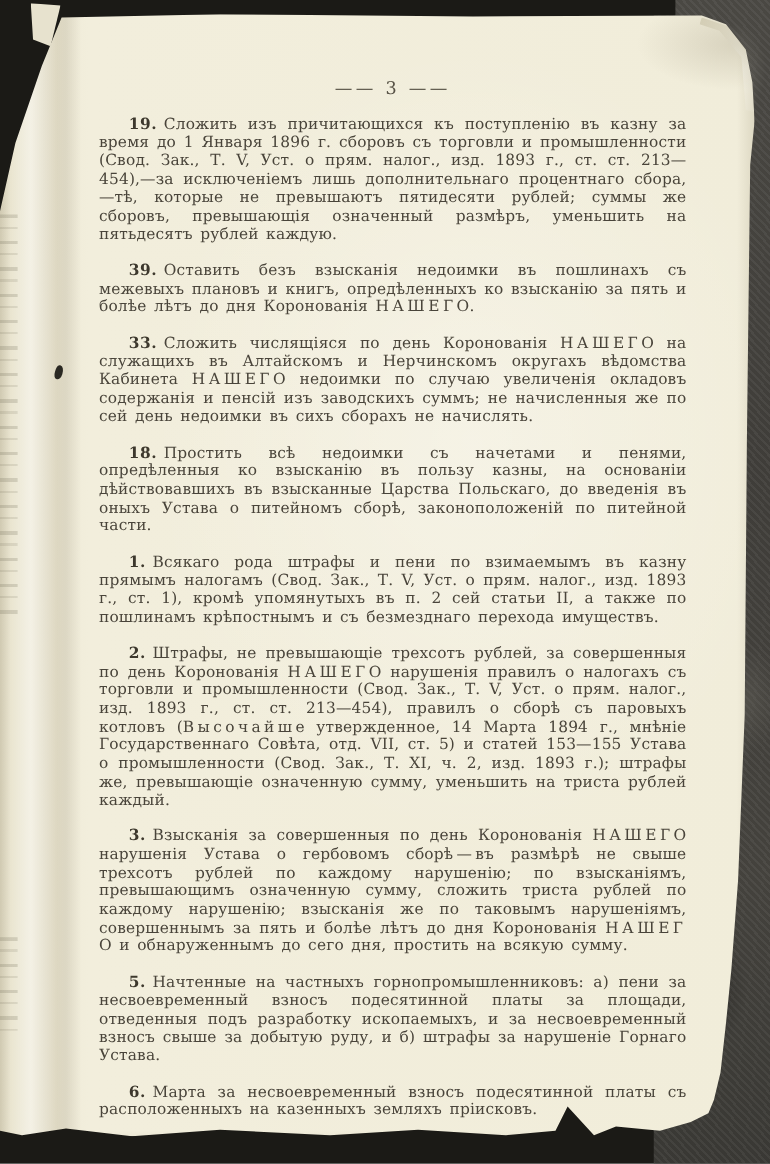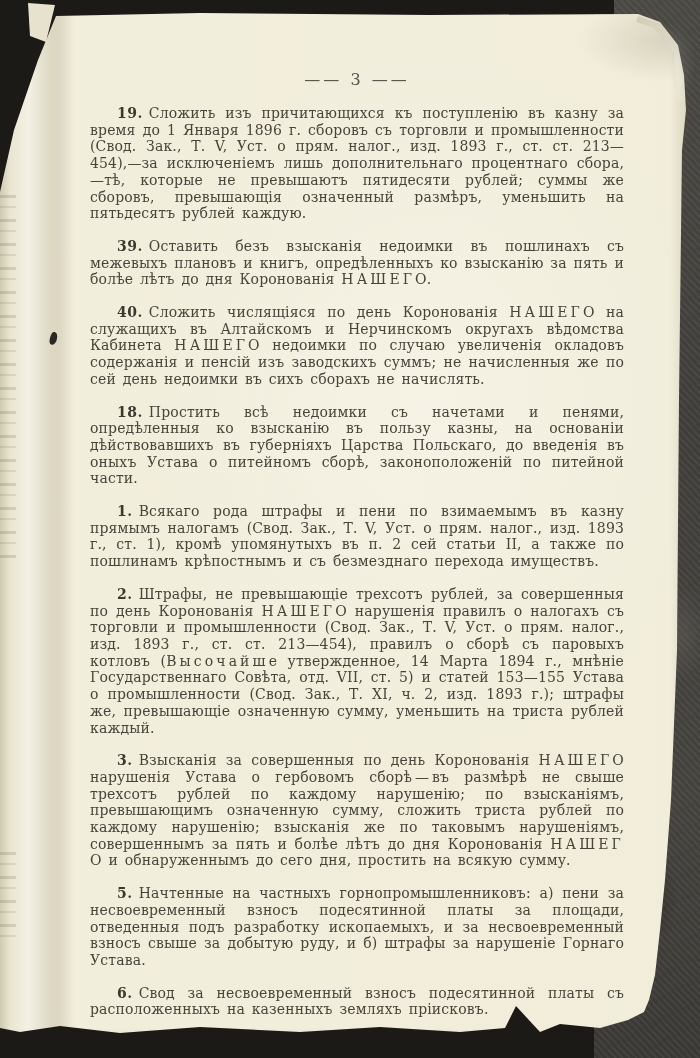--- a/index.html
+++ b/index.html
@@ -140,25 +140,25 @@
     <div class="show-through upper"></div>
     <div class="show-through lower"></div>
     <div class="edge-speck"></div>
 
     <div class="text-col">
       <div class="page-head">—— 3 ——</div>
 
       <div class="body-text">
         <p class="para"><b class="num">19.</b><span>Сложить изъ причитающихся къ поступленію въ казну за время до 1 Января 1896 г. сборовъ съ торговли и промышленности (Свод. Зак., Т. V, Уст. о прям. налог., изд. 1893 г., ст. ст. 213—454),—за исключеніемъ лишь дополнительнаго процентнаго сбора,—тѣ, которые не превышаютъ пятидесяти рублей; суммы же сборовъ, превышающія означенный размѣръ, уменьшить на пятьдесятъ рублей каждую.</span></p>
         <p class="para"><b class="num">39.</b><span>Оставить безъ взысканія недоимки въ пошлинахъ съ межевыхъ плановъ и книгъ, опредѣленныхъ ко взысканію за пять и болѣе лѣтъ до дня Коронованія Н А Ш Е Г О.</span></p>
-        <p class="para"><b class="num">40.</b><span>Сложить числящіяся по день Коронованія Н А Ш Е Г О на служащихъ въ Алтайскомъ и Нерчинскомъ округахъ вѣдомства Кабинета Н А Ш Е Г О недоимки по случаю увеличенія окладовъ содержанія и пенсій изъ заводскихъ суммъ; не начисленныя же по сей день недоимки въ сихъ сборахъ не начислять.</span></p>
-        <p class="para"><b class="num">18.</b><span>Простить всѣ недоимки съ начетами и пенями, опредѣленныя ко взысканію въ пользу казны, на основаніи дѣйствовавшихъ въ губерніяхъ Царства Польскаго, до введенія въ оныхъ Устава о питейномъ сборѣ, законоположеній по питейной части.</span></p>
+        <p class="para"><b class="num">33.</b><span>Сложить числящіяся по день Коронованія Н А Ш Е Г О на служащихъ въ Алтайскомъ и Нерчинскомъ округахъ вѣдомства Кабинета Н А Ш Е Г О недоимки по случаю увеличенія окладовъ содержанія и пенсій изъ заводскихъ суммъ; не начисленныя же по сей день недоимки въ сихъ сборахъ не начислять.</span></p>
+        <p class="para"><b class="num">18.</b><span>Простить всѣ недоимки съ начетами и пенями, опредѣленныя ко взысканію въ пользу казны, на основаніи дѣйствовавшихъ въ взысканные Царства Польскаго, до введенія въ оныхъ Устава о питейномъ сборѣ, законоположеній по питейной части.</span></p>
         <p class="para"><b class="num">1.</b><span>Всякаго рода штрафы и пени по взимаемымъ въ казну прямымъ налогамъ (Свод. Зак., Т. V, Уст. о прям. налог., изд. 1893 г., ст. 1), кромѣ упомянутыхъ въ п. 2 сей статьи II, а также по пошлинамъ крѣпостнымъ и съ безмезднаго перехода имуществъ.</span></p>
         <p class="para"><b class="num">2.</b><span>Штрафы, не превышающіе трехсотъ рублей, за совершенныя по день Коронованія Н А Ш Е Г О нарушенія правилъ о налогахъ съ торговли и промышленности (Свод. Зак., Т. V, Уст. о прям. налог., изд. 1893 г., ст. ст. 213—454), правилъ о сборѣ съ паровыхъ котловъ (В ы с о ч а й ш е утвержденное, 14 Марта 1894 г., мнѣніе Государственнаго Совѣта, отд. VII, ст. 5) и статей 153—155 Устава о промышленности (Свод. Зак., Т. XI, ч. 2, изд. 1893 г.); штрафы же, превышающіе означенную сумму, уменьшить на триста рублей каждый.</span></p>
         <p class="para"><b class="num">3.</b><span>Взысканія за совершенныя по день Коронованія Н А Ш Е Г О нарушенія Устава о гербовомъ сборѣ — въ размѣрѣ не свыше трехсотъ рублей по каждому нарушенію; по взысканіямъ, превышающимъ означенную сумму, сложить триста рублей по каждому нарушенію; взысканія же по таковымъ нарушеніямъ, совершеннымъ за пять и болѣе лѣтъ до дня Коронованія Н А Ш Е Г О и обнаруженнымъ до сего дня, простить на всякую сумму.</span></p>
         <p class="para"><b class="num">5.</b><span>Начтенные на частныхъ горнопромышленниковъ: а) пени за несвоевременный взносъ подесятинной платы за площади, отведенныя подъ разработку ископаемыхъ, и за несвоевременный взносъ свыше за добытую руду, и б) штрафы за нарушеніе Горнаго Устава.</span></p>
-        <p class="para"><b class="num">6.</b><span>Свод за несвоевременный взносъ подесятинной платы съ расположенныхъ на казенныхъ земляхъ пріисковъ.</span></p>
+        <p class="para"><b class="num">6.</b><span>Марта за несвоевременный взносъ подесятинной платы съ расположенныхъ на казенныхъ земляхъ пріисковъ.</span></p>
         <p class="para"><b class="num">7.</b><span>Тѣ части взысканій, не свыше трехсотъ рублей съ каждаго лица, наложенныхъ, но еще не взысканныхъ по 1896 г., съ нарушителей уставовъ о рыбныхъ и тюленьихъ промыслахъ въ водахъ Каспійскаго моря и восточной части Закавказскаго края, кои, на основаніи примѣч. 2 къ ст. 646 и ст. 769 Уст. сел. хоз. (Свод. Зак., Т. XII, ч. 2, изд. 1893 г.), слѣдуютъ къ поступленію въ доходъ казны.</span></p>
 
       </div>
     </div>
   </div>
 </div>
 
 </body></html>

